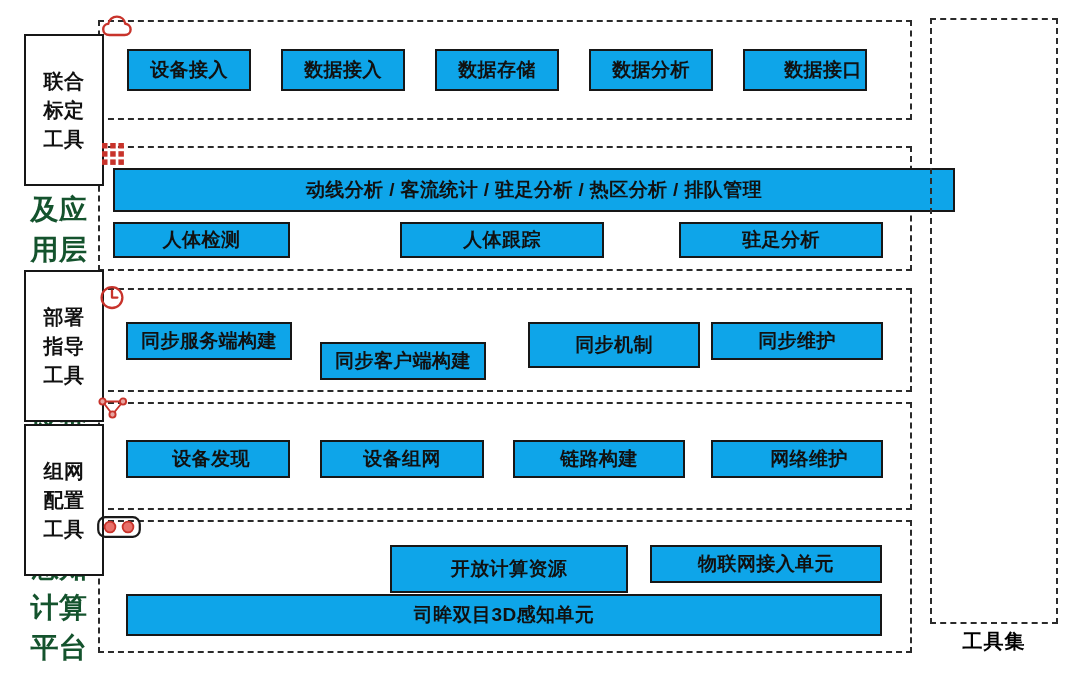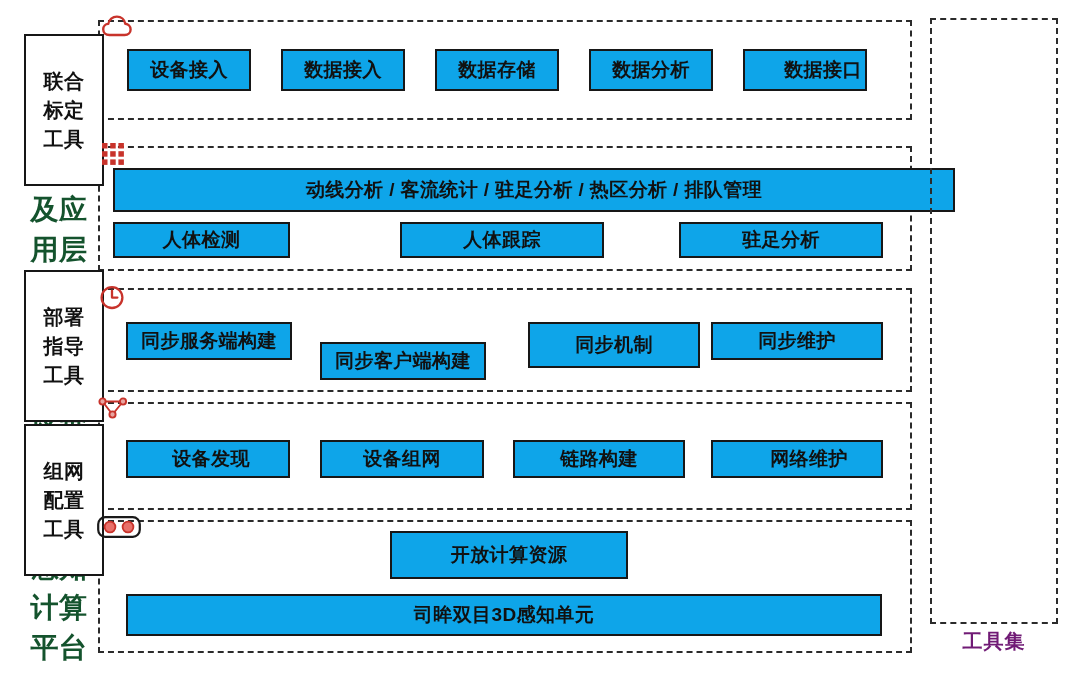--- a/index.html
+++ b/index.html
@@ -104,21 +104,21 @@
   .tool-card > span { display: block; white-space: nowrap; }
   #tools-caption {
     position: absolute;
     left: 930px;
     top: 628px;
     width: 128px;
     text-align: center;
     font-size: 20px;
     font-weight: 700;
     letter-spacing: 1px;
-    color: #701a75;
+    color: #000000;
   }
 </style>
 </head>
 <body>
 
 <div id="diagram">
 
   <div class="layer-label" style="top:30px; height:80px;">
     <span>云端</span>
     <span>平台</span>
@@ -204,21 +204,22 @@
     <span>平台</span>
   </div>
   <div class="layer-box" style="top:520px; height:133px;"></div>
   <div class="layer-icon" style="left:97px; top:516px; width:44px; height:22px;">
     <svg viewBox="0 0 44 22">
       <rect x="1.2" y="1.2" width="41.6" height="19.6" rx="7" ry="7" fill="none" stroke="#1a1a1a" stroke-width="2.2"></rect>
       <circle cx="13" cy="11" r="5.4" fill="#e8706a" stroke="#c8332b" stroke-width="1.8"></circle>
       <circle cx="31" cy="11" r="5.4" fill="#e8706a" stroke="#c8332b" stroke-width="1.8"></circle>
     </svg>
   </div>
-  <div class="node" style="left:390px; top:531px; width:238px; height:48px;">开放计算资源</div>
+  <div class="node" style="left:390px; top:545px; width:238px; height:48px;">开放计算资源</div>
+  <div class="node" style="left:650px; top:545px; width:232px; height:38px;">物联网接入单元</div>
   <div class="node" style="left:126px; top:594px; width:756px; height:42px;">司眸双目3D感知单元</div>
 
   <div id="tools-box"></div>
 
   <div class="tool-card" style="top:34px; height:152px;">
     <span>联合</span>
     <span>标定</span>
     <span>工具</span>
   </div>
 

